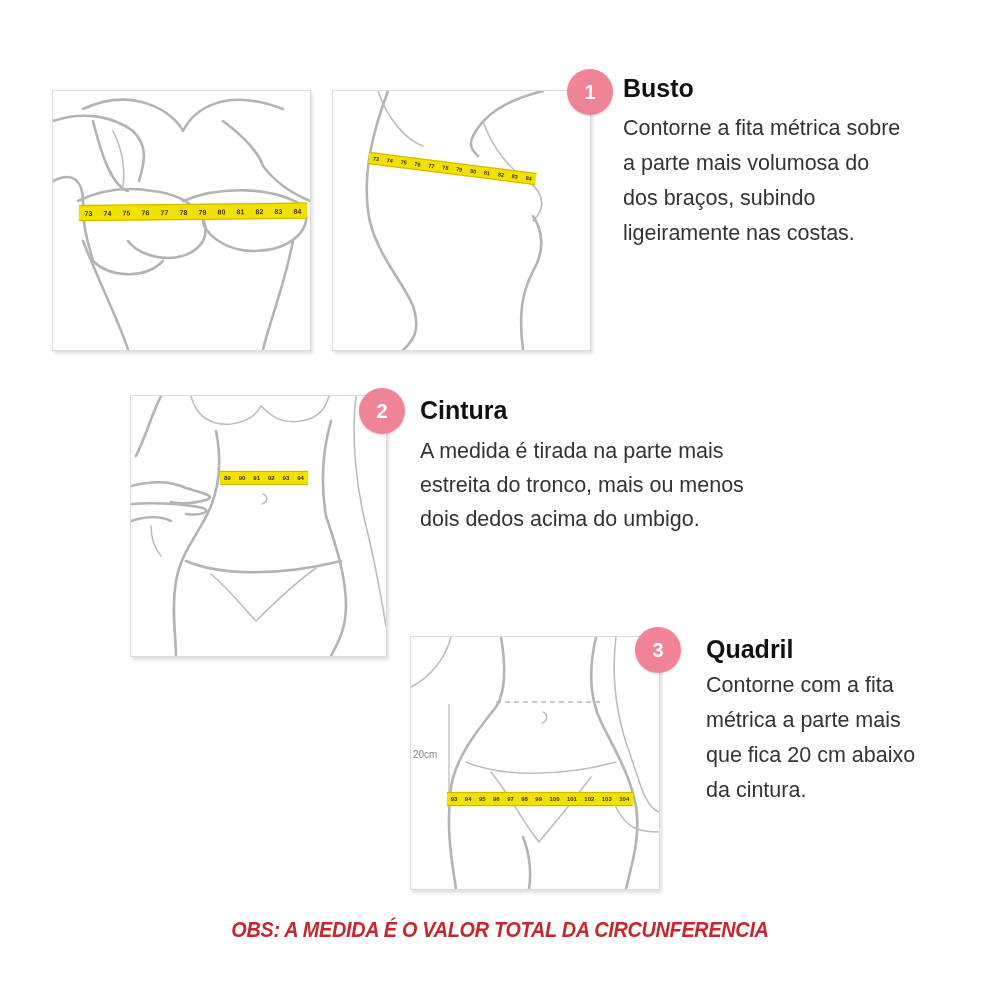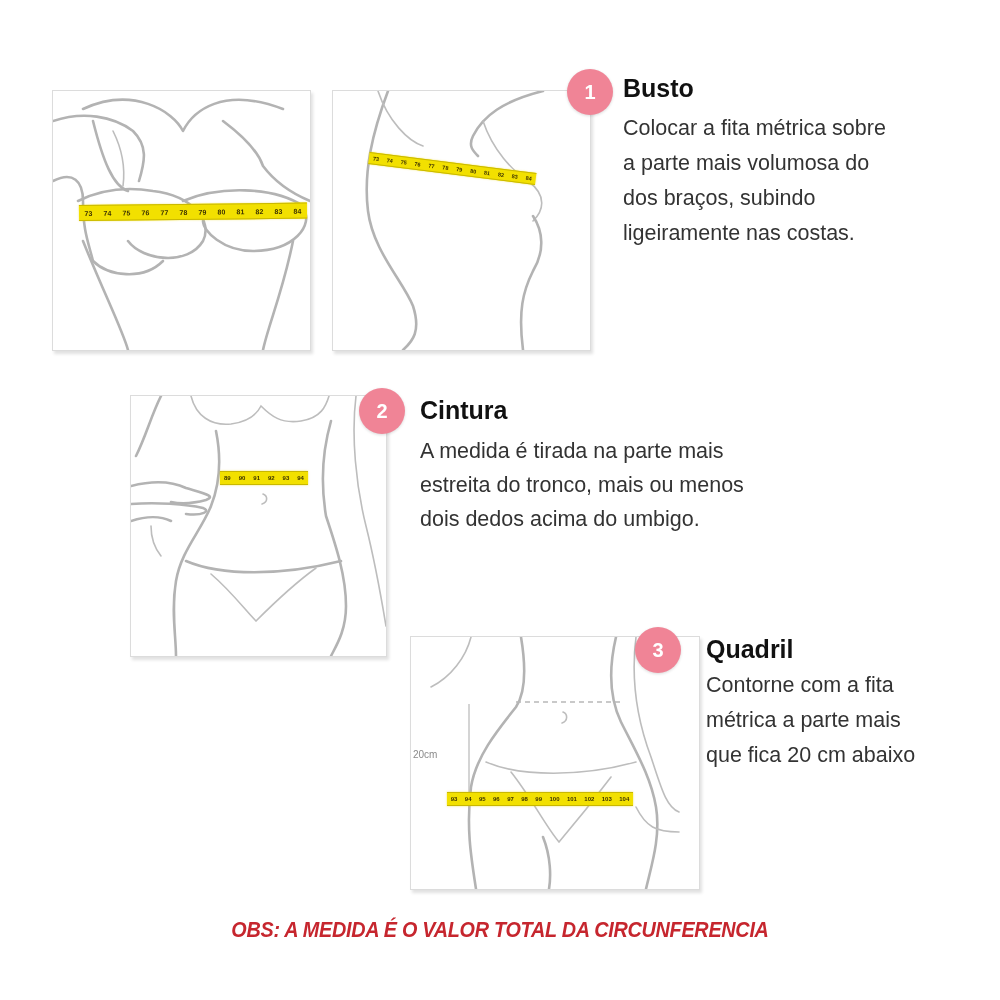--- a/index.html
+++ b/index.html
@@ -107,21 +107,21 @@
     <span>81</span>
     <span>82</span>
     <span>83</span>
     <span>84</span>
   </div>
 </div>
 
 <div class="badge" style="left:567px; top:69px;">1</div>
 <div class="section-title" style="left:623px; top:74px;">Busto</div>
 <div class="section-text" style="left:623px; top:111px;">
-  <span>Colocar a fita métrica sobre</span>
+  <span>Contorne a fita métrica sobre</span>
   <span>a parte mais volumosa do</span>
   <span>dos braços, subindo</span>
   <span>ligeiramente nas costas.</span>
 </div>
 
 <div class="frame" style="left:130px; top:395px; width:255px; height:260px;">
   <svg viewBox="0 0 255 260">
     <path class="sil-thin" d="M60 0 C 65 20, 80 30, 100 28 C 115 26, 125 20, 130 10 C 140 20, 150 28, 170 25 C 190 22, 195 10, 198 0"></path>
     <path class="sil" d="M30 0 C 20 20, 15 40, 5 60"></path>
     <path class="sil" d="M85 35 C 90 60, 90 85, 80 110 C 70 135, 50 155, 45 185 C 40 215, 45 240, 45 260"></path>
@@ -146,21 +146,21 @@
 </div>
 
 <div class="badge" style="left:359px; top:388px;">2</div>
 <div class="section-title" style="left:420px; top:396px;">Cintura</div>
 <div class="section-text" style="left:420px; top:434px; line-height:34px;">
   <span>A medida é tirada na parte mais</span>
   <span>estreita do tronco, mais ou menos</span>
   <span>dois dedos acima do umbigo.</span>
 </div>
 
-<div class="frame" style="left:410px; top:636px; width:248px; height:252px;padding-left:40px;">
+<div class="frame" style="left:410px; top:636px; width:248px; height:252px;">
   <svg viewBox="0 0 248 252">
     <path class="sil-thin" d="M40 0 C 35 20, 20 40, 0 50"></path>
     <path class="sil" d="M90 0 C 95 30, 95 55, 85 70 C 65 95, 45 120, 40 150 C 35 190, 40 220, 45 252"></path>
     <path class="sil" d="M185 0 C 178 30, 178 60, 190 85 C 205 115, 220 140, 225 170 C 230 200, 220 230, 215 252"></path>
     <path class="sil-thin" d="M205 0 C 200 40, 205 80, 220 120 C 230 150, 235 170, 248 175"></path>
     <path class="sil-thin" d="M205 170 C 215 190, 225 195, 248 195"></path>
     <path class="sil-thin" d="M55 125 C 90 140, 150 140, 205 125"></path>
     <path class="sil-thin" d="M80 135 C 100 160, 115 190, 128 205 C 145 185, 165 160, 180 140"></path>
     <path class="sil" d="M112 200 C 120 220, 120 240, 118 252"></path>
     <path d="M85 65 L 190 65" stroke="#b8b8b8" stroke-width="1.4" stroke-dasharray="5,4" fill="none"></path>
@@ -183,15 +183,16 @@
     <span>104</span>
   </div>
 </div>
 
 <div class="badge" style="left:635px; top:627px;">3</div>
 <div class="section-title" style="left:706px; top:635px;">Quadril</div>
 <div class="section-text" style="left:706px; top:668px;">
   <span>Contorne com a fita</span>
   <span>métrica a parte mais</span>
   <span>que fica 20 cm abaixo</span>
+  <span>da cintura.</span>
 </div>
 
 <div class="note">OBS: A MEDIDA É O VALOR TOTAL DA CIRCUNFERENCIA</div>
 
 </body></html>

